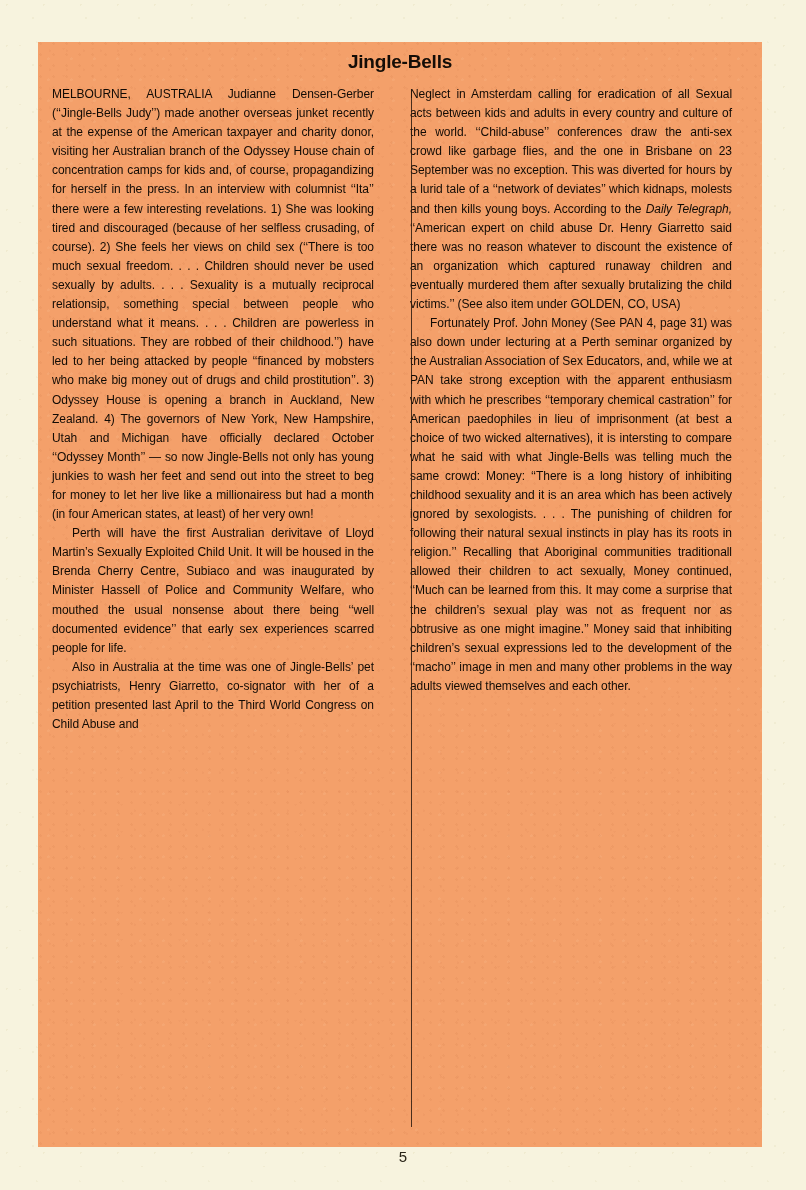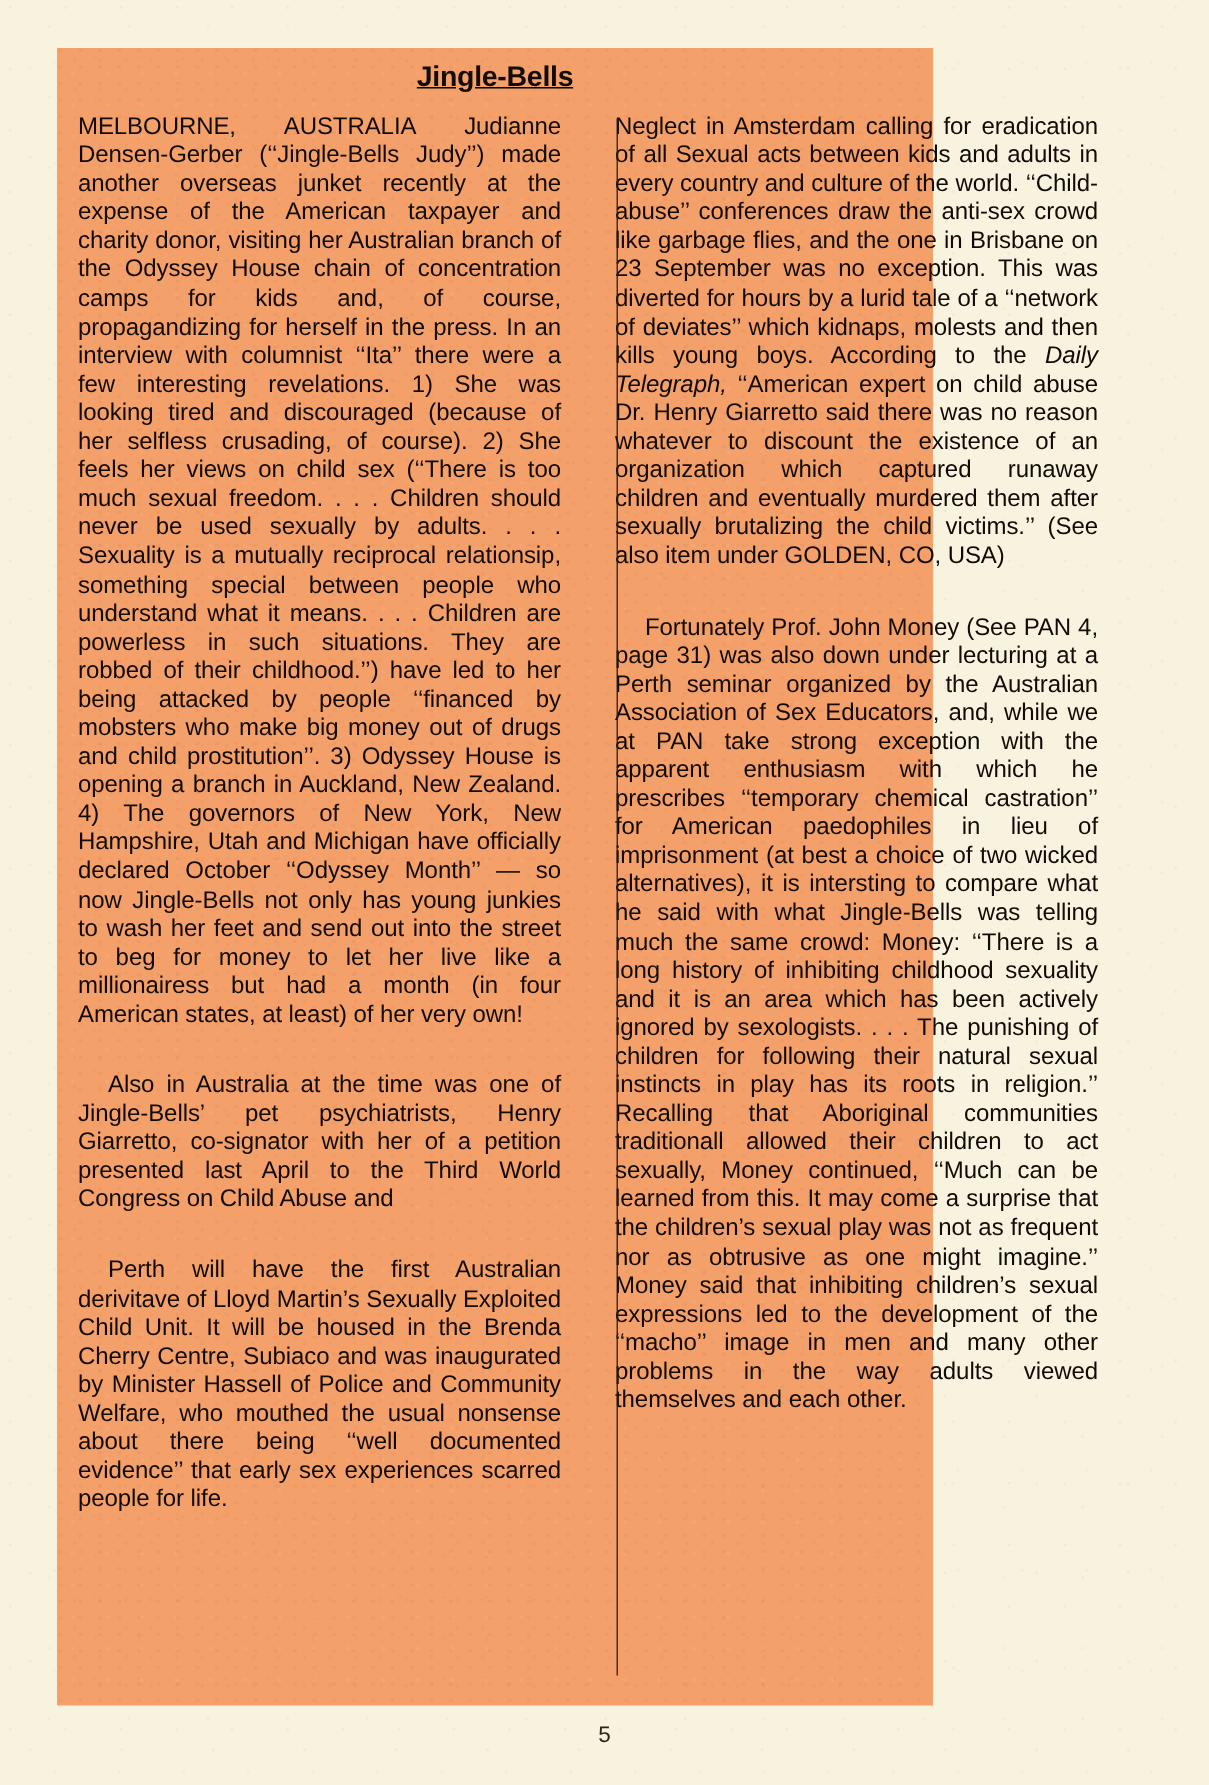--- a/index.html
+++ b/index.html
@@ -24,33 +24,32 @@
       radial-gradient(circle at 62% 38%, rgba(215,205,160,.18) 0 1px, transparent 1px),
       radial-gradient(circle at 33% 77%, rgba(215,205,160,.20) 0 1px, transparent 1px),
       radial-gradient(circle at 85% 63%, rgba(215,205,160,.16) 0 1px, transparent 1px),
       #f7f3de;
     background-size: 37px 41px, 53px 47px, 61px 59px, 43px 67px, 100% 100%;
   }
 
   #panel {
     position: absolute;
     left: 38px;
-    top: 32px;
-    width: 584px;
+    top: 42px;
+    width: 724px;
     height: 1105px;
     background: #f4a06a;
     background-image:
       radial-gradient(circle at 20% 15%, rgba(190,100,55,.10) 0 1.2px, transparent 1.3px),
       radial-gradient(circle at 70% 45%, rgba(190,100,55,.08) 0 1.1px, transparent 1.2px),
       radial-gradient(circle at 45% 80%, rgba(255,210,175,.12) 0 1.3px, transparent 1.4px),
       radial-gradient(circle at 88% 25%, rgba(190,100,55,.07) 0 1.0px, transparent 1.1px);
     background-size: 13px 11px, 17px 19px, 23px 21px, 29px 27px;
     box-sizing: border-box;
     padding: 0;
-    text-decoration: underline;
   }
 
   #headline {
     text-align: center;
     font-size: 19px;
     font-weight: bold;
     letter-spacing: -0.2px;
     color: #140d07;
     padding-top: 9px;
     padding-bottom: 5px;
@@ -82,29 +81,29 @@
     bottom: 14px;
     width: 1px;
     background: #2a1a0e;
     opacity: .85;
   }
 
   .para {
     margin: 0;
     text-align: justify;
     text-justify: inter-word;
-    font-size: 16px;
+    font-size: 12px;
     line-height: 19.1px;
     color: #120b05;
     letter-spacing: -0.05px;
     word-spacing: 0px;
     font-family: "Liberation Sans", sans-serif;
     -webkit-font-smoothing: none;
   }
-  .para + .para { text-indent: 20px; margin-top: 28px; }
+  .para + .para { text-indent: 20px; }
   .para i { font-style: italic; margin-top: 12px; }
 
   #pagenum {
     position: absolute;
     top: 1148px;
     left: 0;
     width: 806px;
     text-align: center;
     font-size: 15px;
     color: #2a2518;
@@ -119,22 +118,22 @@
   <div id="panel">
 
     <div id="headline">Jingle-Bells</div>
 
     <div id="columns">
 
       <div id="divider"></div>
 
       <div class="column left">
         <p class="para">MELBOURNE, AUSTRALIA Judianne Densen-Gerber (‘‘Jingle-Bells Judy’’) made another overseas junket recently at the expense of the American taxpayer and charity donor, visiting her Australian branch of the Odyssey House chain of concentration camps for kids and, of course, propagandizing for herself in the press. In an interview with columnist ‘‘Ita’’ there were a few interesting revelations. 1) She was looking tired and discouraged (because of her selfless crusading, of course). 2) She feels her views on child sex (‘‘There is too much sexual freedom. . . . Children should never be used sexually by adults. . . . Sexuality is a mutually reciprocal relationsip, something special between people who understand what it means. . . . Children are powerless in such situations. They are robbed of their childhood.’’) have led to her being attacked by people ‘‘financed by mobsters who make big money out of drugs and child prostitution’’. 3) Odyssey House is opening a branch in Auckland, New Zealand. 4) The governors of New York, New Hampshire, Utah and Michigan have officially declared October ‘‘Odyssey Month’’ — so now Jingle-Bells not only has young junkies to wash her feet and send out into the street to beg for money to let her live like a millionairess but had a month (in four American states, at least) of her very own!</p>
+        <p class="para">Perth will have the first Australian derivitave of Lloyd Martin’s Sexually Exploited Child Unit. It will be housed in the Brenda Cherry Centre, Subiaco and was inaugurated by Minister Hassell of Police and Community Welfare, who mouthed the usual nonsense about there being ‘‘well documented evidence’’ that early sex experiences scarred people for life.</p>
         <p class="para">Also in Australia at the time was one of Jingle-Bells’ pet psychiatrists, Henry Giarretto, co-signator with her of a petition presented last April to the Third World Congress on Child Abuse and</p>
-        <p class="para">Perth will have the first Australian derivitave of Lloyd Martin’s Sexually Exploited Child Unit. It will be housed in the Brenda Cherry Centre, Subiaco and was inaugurated by Minister Hassell of Police and Community Welfare, who mouthed the usual nonsense about there being ‘‘well documented evidence’’ that early sex experiences scarred people for life.</p>
       </div>
 
       <div class="column right">
         <p class="para">
           <span>Neglect in Amsterdam calling for eradication of all Sexual acts between kids and adults in every country and culture of the world. ‘‘Child-abuse’’ conferences draw the anti-sex crowd like garbage flies, and the one in Brisbane on 23 September was no exception. This was diverted for hours by a lurid tale of a ‘‘network of deviates’’ which kidnaps, molests and then kills young boys. According to the </span><i>Daily Telegraph,</i><span> ‘‘American expert on child abuse Dr. Henry Giarretto said there was no reason whatever to discount the existence of an organization which captured runaway children and eventually murdered them after sexually brutalizing the child victims.’’ (See also item under GOLDEN, CO, USA)</span>
         </p>
         <p class="para">Fortunately Prof. John Money (See PAN 4, page 31) was also down under lecturing at a Perth seminar organized by the Australian Association of Sex Educators, and, while we at PAN take strong exception with the apparent enthusiasm with which he prescribes ‘‘temporary chemical castration’’ for American paedophiles in lieu of imprisonment (at best a choice of two wicked alternatives), it is intersting to compare what he said with what Jingle-Bells was telling much the same crowd: Money: ‘‘There is a long history of inhibiting childhood sexuality and it is an area which has been actively ignored by sexologists. . . . The punishing of children for following their natural sexual instincts in play has its roots in religion.’’ Recalling that Aboriginal communities traditionall allowed their children to act sexually, Money continued, ‘‘Much can be learned from this. It may come a surprise that the children’s sexual play was not as frequent nor as obtrusive as one might imagine.’’ Money said that inhibiting children’s sexual expressions led to the development of the ‘‘macho’’ image in men and many other problems in the way adults viewed themselves and each other.</p>
       </div>
 
     </div>

